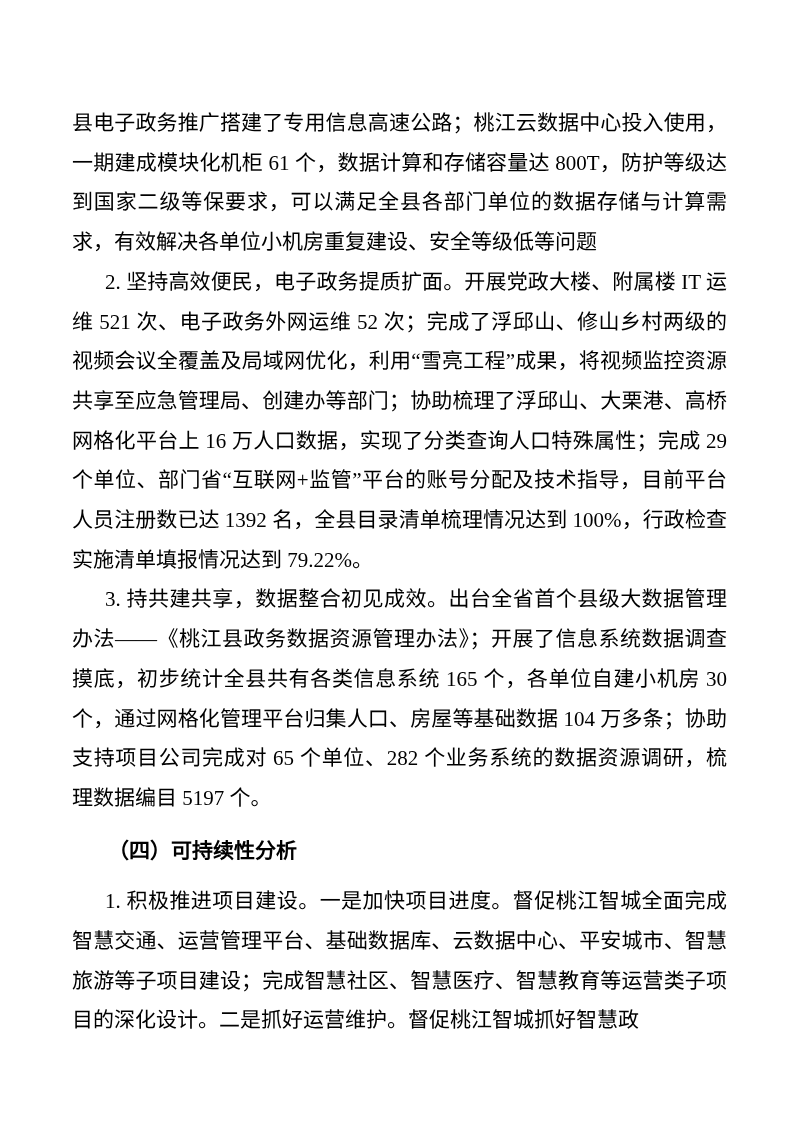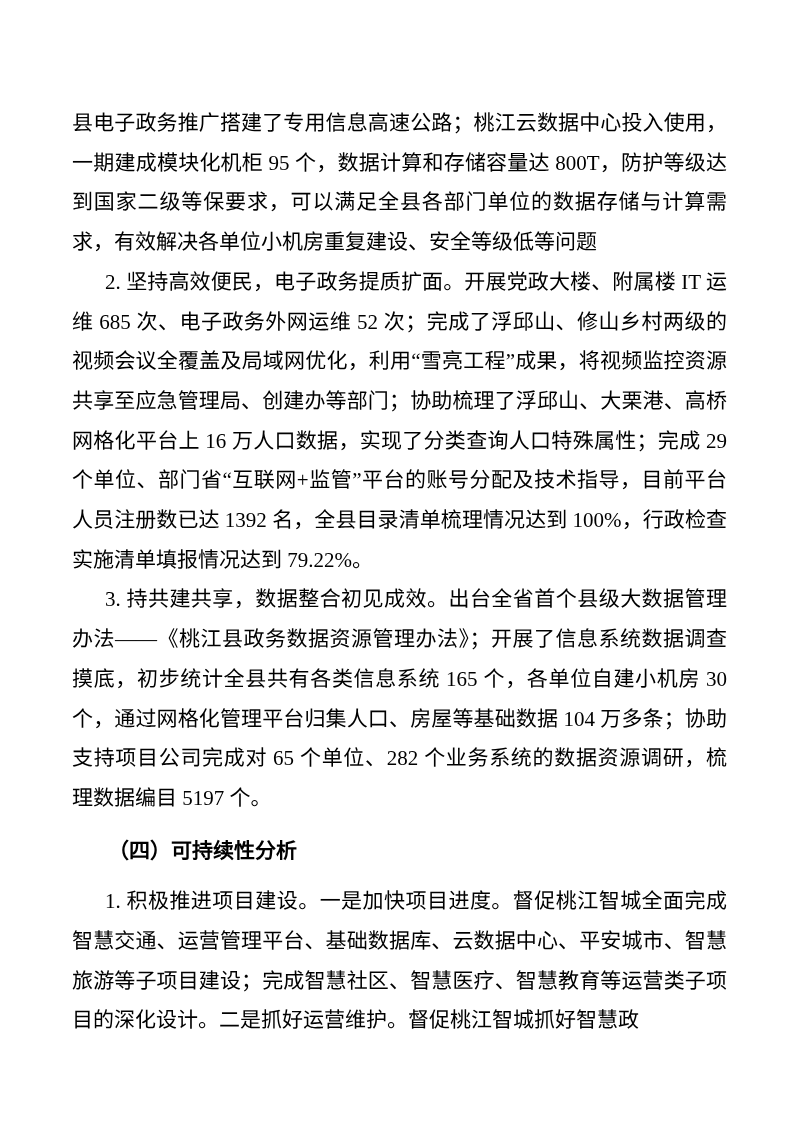--- a/index.html
+++ b/index.html
@@ -40,19 +40,19 @@
     text-indent: 24px;
     font-family: "Liberation Sans", "DejaVu Sans", sans-serif;
     font-weight: bold;
   }
 </style>
 </head>
 <body>
 
 <div class="page">
   <div class="doc-content">
-      <p class="para continued">县电子政务推广搭建了专用信息高速公路；桃江云数据中心投入使用，一期建成模块化机柜 95 个，数据计算和存储容量达 800T，防护等级达到国家二级等保要求，可以满足全县各部门单位的数据存储与计算需求，有效解决各单位小机房重复建设、安全等级低等问题</p>
-      <p class="para">2. 坚持高效便民，电子政务提质扩面。开展党政大楼、附属楼 IT 运维 685 次、电子政务外网运维 52 次；完成了浮邱山、修山乡村两级的视频会议全覆盖及局域网优化，利用“雪亮工程”成果，将视频监控资源共享至应急管理局、创建办等部门；协助梳理了浮邱山、大栗港、高桥网格化平台上 16 万人口数据，实现了分类查询人口特殊属性；完成 29 个单位、部门省“互联网+监管”平台的账号分配及技术指导，目前平台人员注册数已达 1392 名，全县目录清单梳理情况达到 100%，行政检查实施清单填报情况达到 79.22%。</p>
+      <p class="para continued">县电子政务推广搭建了专用信息高速公路；桃江云数据中心投入使用，一期建成模块化机柜 61 个，数据计算和存储容量达 800T，防护等级达到国家二级等保要求，可以满足全县各部门单位的数据存储与计算需求，有效解决各单位小机房重复建设、安全等级低等问题</p>
+      <p class="para">2. 坚持高效便民，电子政务提质扩面。开展党政大楼、附属楼 IT 运维 521 次、电子政务外网运维 52 次；完成了浮邱山、修山乡村两级的视频会议全覆盖及局域网优化，利用“雪亮工程”成果，将视频监控资源共享至应急管理局、创建办等部门；协助梳理了浮邱山、大栗港、高桥网格化平台上 16 万人口数据，实现了分类查询人口特殊属性；完成 29 个单位、部门省“互联网+监管”平台的账号分配及技术指导，目前平台人员注册数已达 1392 名，全县目录清单梳理情况达到 100%，行政检查实施清单填报情况达到 79.22%。</p>
       <p class="para">3. 持共建共享，数据整合初见成效。出台全省首个县级大数据管理办法——《桃江县政务数据资源管理办法》；开展了信息系统数据调查摸底，初步统计全县共有各类信息系统 165 个，各单位自建小机房 30 个，通过网格化管理平台归集人口、房屋等基础数据 104 万多条；协助支持项目公司完成对 65 个单位、282 个业务系统的数据资源调研，梳理数据编目 5197 个。</p>
       <p class="heading">（四）可持续性分析</p>
       <p class="para">1. 积极推进项目建设。一是加快项目进度。督促桃江智城全面完成智慧交通、运营管理平台、基础数据库、云数据中心、平安城市、智慧旅游等子项目建设；完成智慧社区、智慧医疗、智慧教育等运营类子项目的深化设计。二是抓好运营维护。督促桃江智城抓好智慧政</p>
     </div>
 </div>
 
 </body></html>

